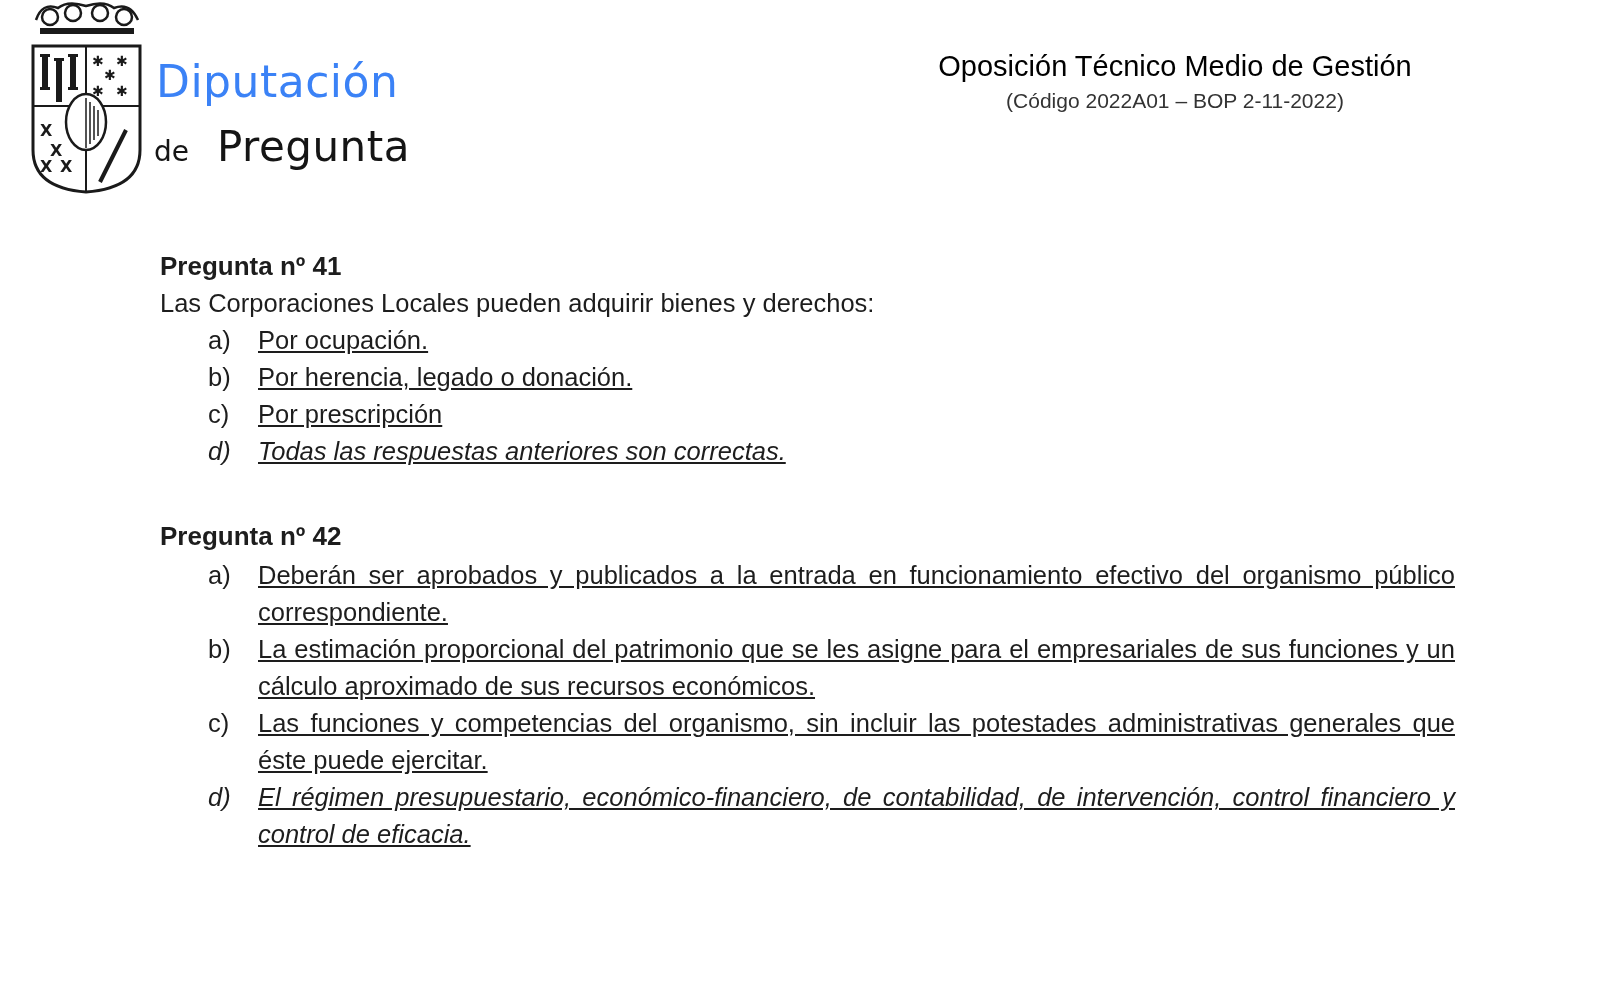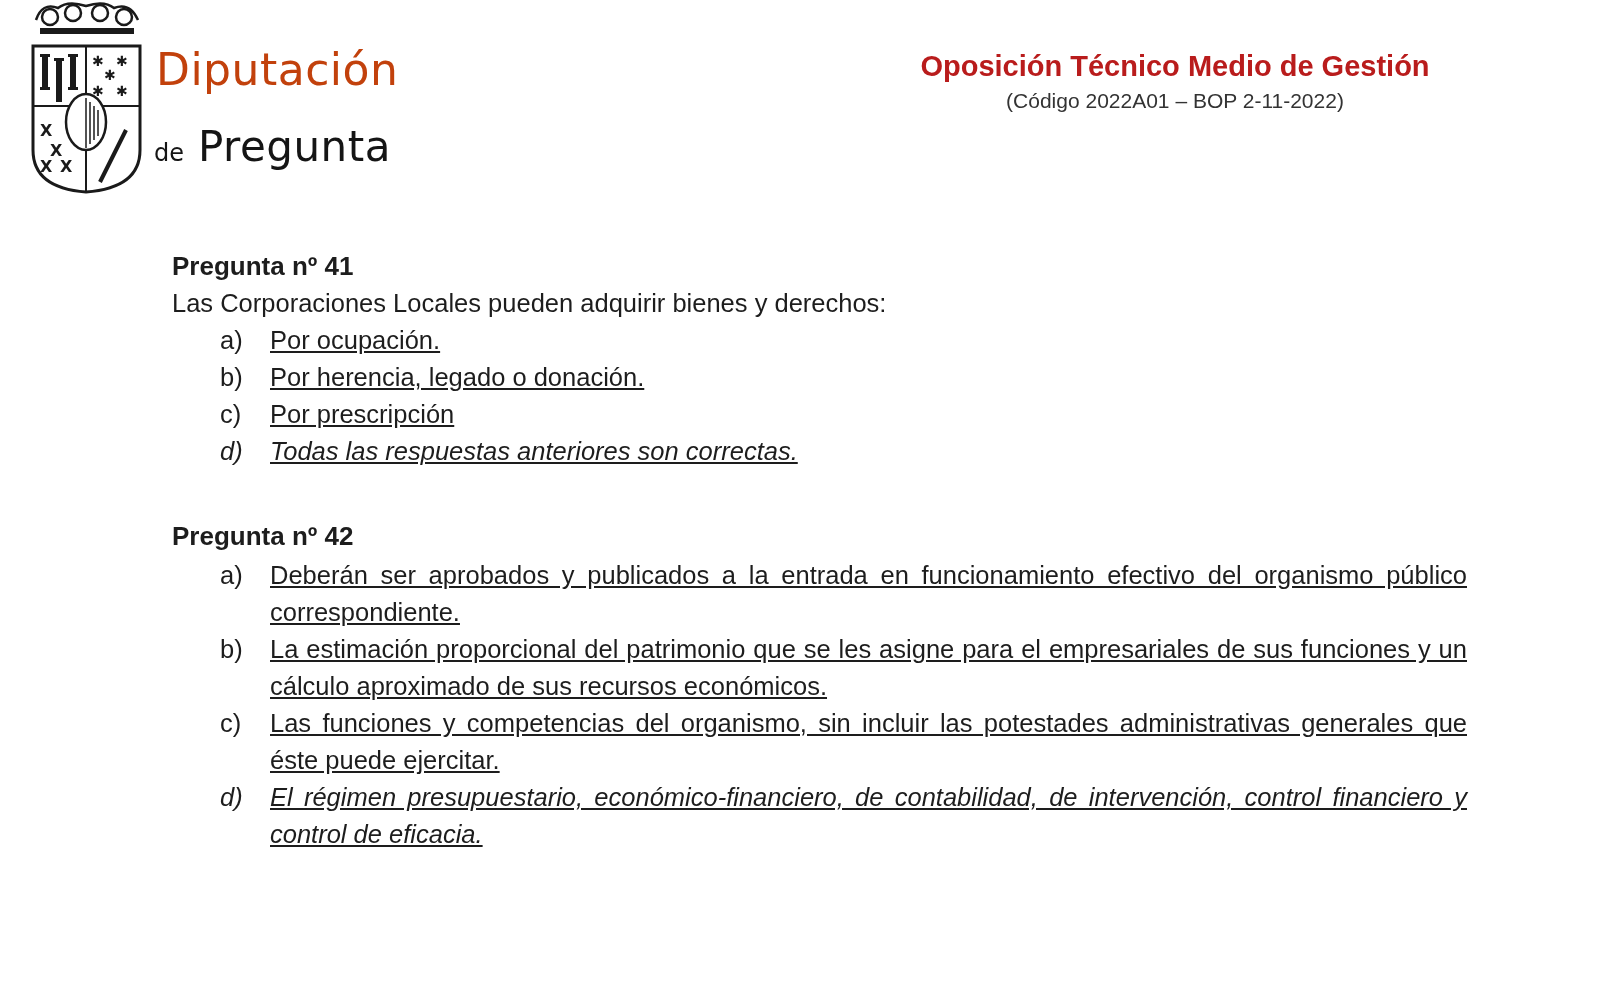--- a/index.html
+++ b/index.html
@@ -1,30 +1,30 @@
 <!DOCTYPE html>
 <html><head>
 <meta charset="utf-8">
 <style>
   html, body { margin:0; padding:0; }
   body {
     width:1600px; height:1004px; background:#ffffff; position:relative; overflow:hidden;
     color:#1a1a1a; font-family:"Liberation Sans", sans-serif;
   }
   .logo { position:absolute; left:28px; top:0; width:118px; height:200px; }
-  .org-line1 { position:absolute; left:156px; top:44px; font-size:44px; font-family:"DejaVu Sans", sans-serif; color:#c2410c; letter-spacing:0.5px; }
+  .org-line1 { position:absolute; left:156px; top:56px; font-size:44px; font-family:"DejaVu Sans", sans-serif; color:#3b82f6; letter-spacing:0.5px; }
   .org-line2 { position:absolute; left:154px; top:122px; font-family:"DejaVu Sans", sans-serif; color:#151515; }
-  .org-line2 .small { font-size:24px; margin-right:14px; }
+  .org-line2 .small { font-size:28px; margin-right:28px; }
   .org-line2 .big { font-size:42px; letter-spacing:0.5px; }
 
   .hdr { position:absolute; left:890px; top:50px; width:570px; text-align:center; }
-  .hdr-title { font-size:29px; font-weight:bold; color:#b91c1c;text-align:center; }
+  .hdr-title { font-size:29px; font-weight:normal; color:#000000;text-align:center; }
   .hdr-sub { font-size:21px; color:#333; margin-top:6px; }
 
-  .q { position:absolute; left:172px; width:1295px; font-size:25.5px; line-height:37px; color:#1d1d1d; }
+  .q { position:absolute; left:160px; width:1295px; font-size:25.5px; line-height:37px; color:#1d1d1d; }
   .q1 { top:248px; }
   .q2 { top:518px; }
   .q-title { font-weight:bold; font-size:26px; }
   .q-stem { text-align:justify; }
   .opt { display:flex; margin-left:48px; text-align:justify; }
   .opt-letter { width:50px; flex:none; }
   .opt-text { flex:1;text-decoration:underline; }
   .opt.italic { font-style:italic; }
   .q2 .q-title { margin-bottom:2px; }
 </style>

